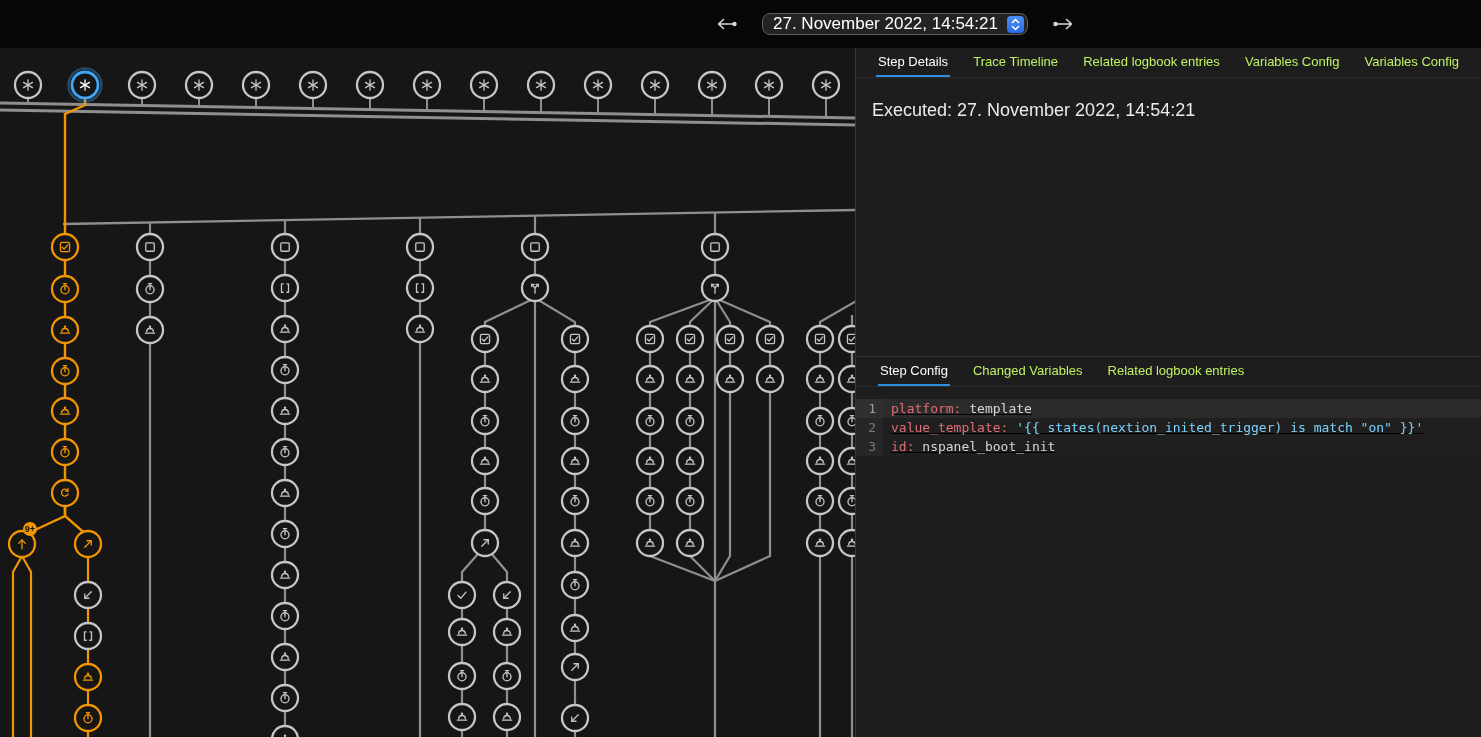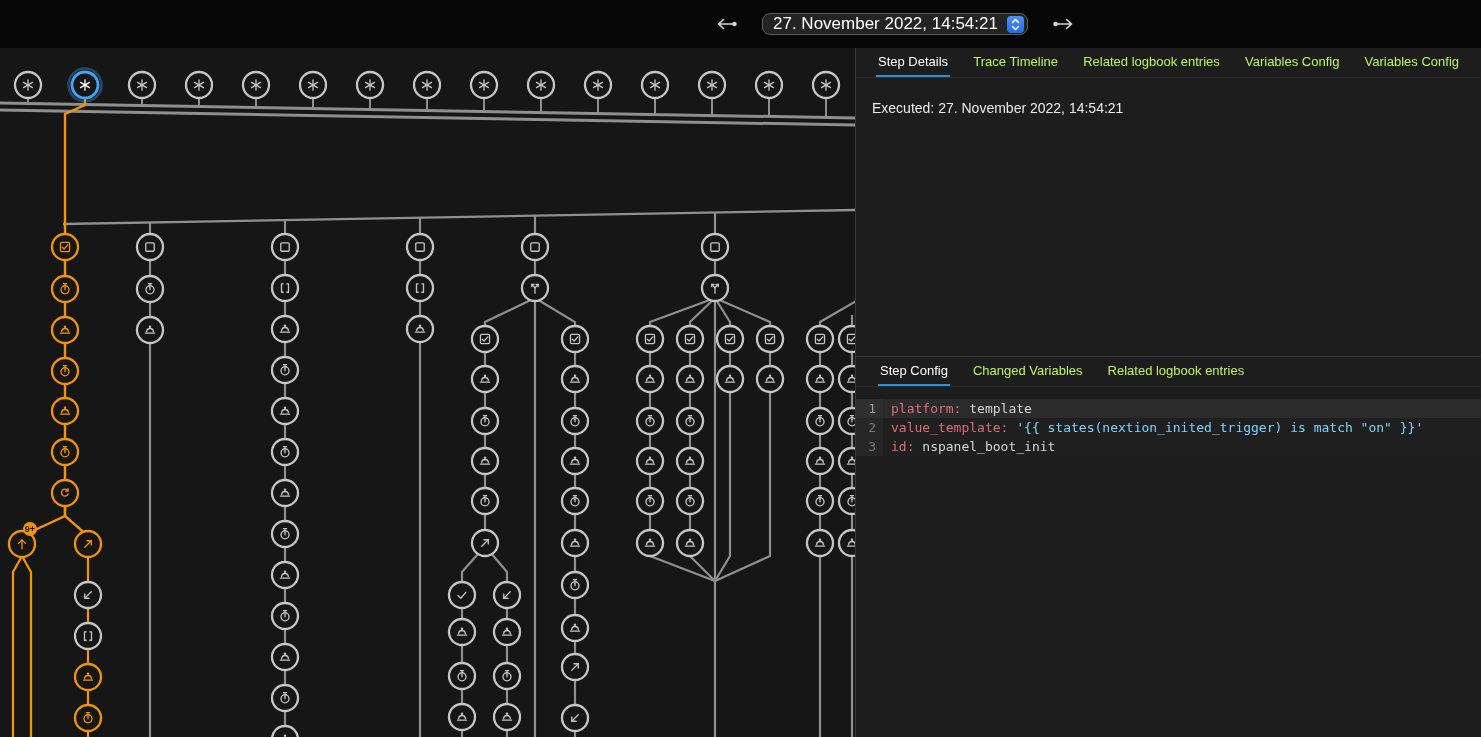--- a/index.html
+++ b/index.html
@@ -51,34 +51,34 @@
   .tabs.spread { justify-content:space-between; padding:0 20px; }
   .tabs.leftal { gap:21px; padding:0 22px; }
   .tab {
     background:none; border:none; margin:0; padding:0 2px; cursor:pointer;
     font-family:"Liberation Sans", sans-serif;
     font-size:13px; color:#bef264; display:flex; align-items:center;
     border-bottom:2px solid transparent;
   }
   .tab.active { color:#ffffff; border-bottom-color:#2d8fe0; }
   
-  .executed { margin:22px 0 0 16px; font-size:14px; color:#ebebeb; }
+  .executed { margin:22px 0 0 16px; font-size:18px; color:#ebebeb; }
   
   .code {
     margin-top:12px; background:#1f1f1f;
     font-family:"DejaVu Sans Mono", monospace; font-size:13px; line-height:19px;
   }
   .code-row { display:flex; }
   .code-row.active { background:#2b2b2b; }
   .gutter {
     flex:none; width:27px; text-align:right; padding-right:7px;
     color:#7a7a7a; background:#262626; user-select:none;
   }
   .code-row.active .gutter { background:#2f2f2f; color:#9c9c9c; }
-  .code-text { padding-left:8px; white-space:pre; }
+  .code-text { padding-left:8px; white-space:pre;text-decoration:underline; }
   .tok-key { color:#e06c75; }
   .tok-plain { color:#d6d6d6; }
   .tok-string { color:#7dd3fc; }
 </style>
 </head>
 <body>
 
 <header class="topbar">
   <div class="trace-nav">
     <button class="nav-arrow">

